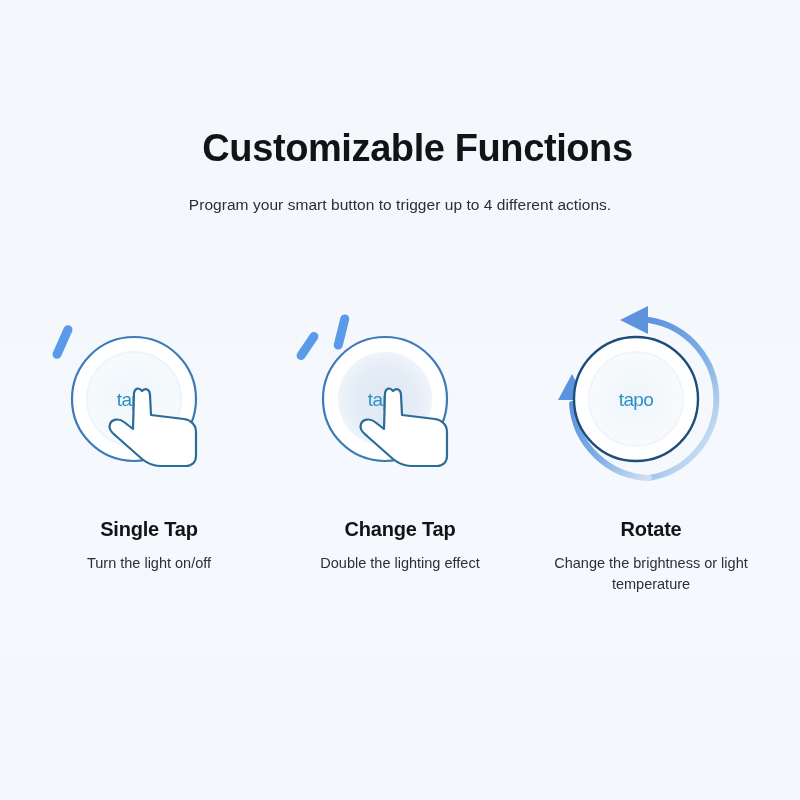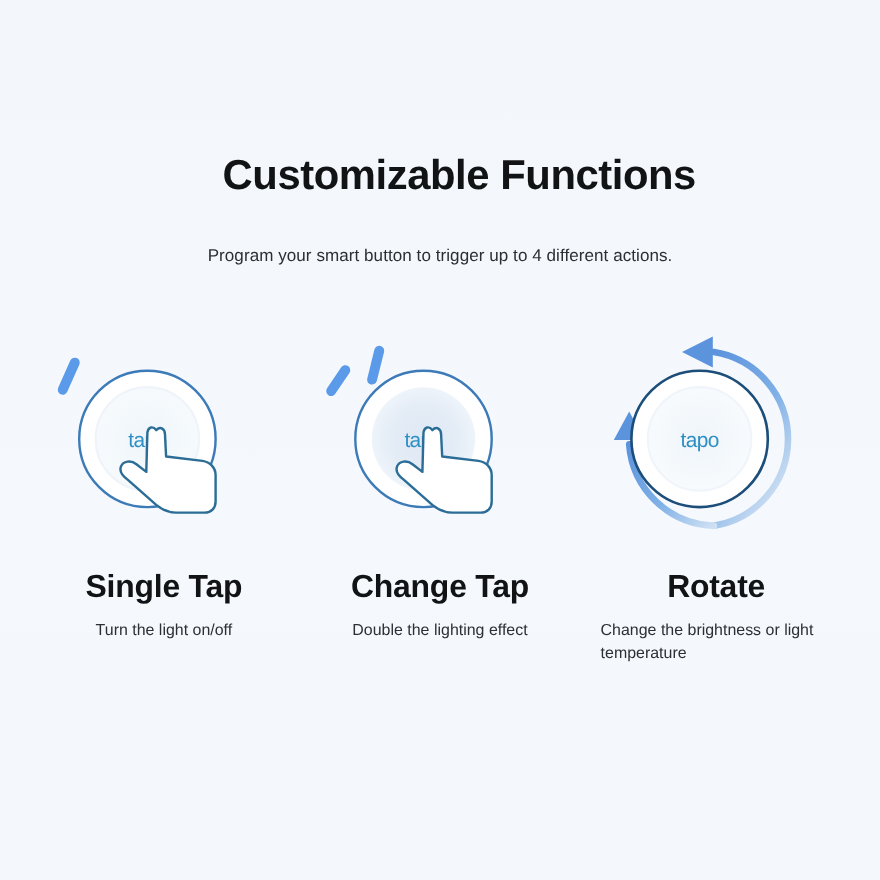--- a/index.html
+++ b/index.html
@@ -29,25 +29,25 @@
     left: 0;
     width: 800px;
     text-align: center;
   }
   .title {
     font-size: 38px;
     font-weight: bold;
     color: #111315;
     letter-spacing: -0.4px;
     line-height: 1.1;
-    margin: 12px;
+    margin: 0;
     padding-left: 35px;
   }
   .subtitle {
-    margin: 16px;
+    margin: 0;
     padding-top: 26px;
     font-size: 15.5px;
     color: #2b2f33;
     letter-spacing: 0.05px;
   }
 
   
   .features {
     position: absolute;
     top: 296px;
@@ -67,30 +67,31 @@
   }
   .art {
     width: 230px;
     height: 210px;
     position: relative;
   }
   .art svg { display: block; }
 
   .feature-title {
     margin-top: 12px;
-    font-size: 29px;
+    font-size: 20px;
     font-weight: bold;
     color: #111315;
     letter-spacing: -0.2px;
     text-align: center;
   }
   .feature-desc {
     margin-top: 12px;
     font-size: 14.5px;
     color: #2c3034;
+    text-align: center;
     line-height: 1.45;
     max-width: 210px;
   }
 </style>
 </head>
 <body>
 
 <div class="page">
 
   <div class="header">

